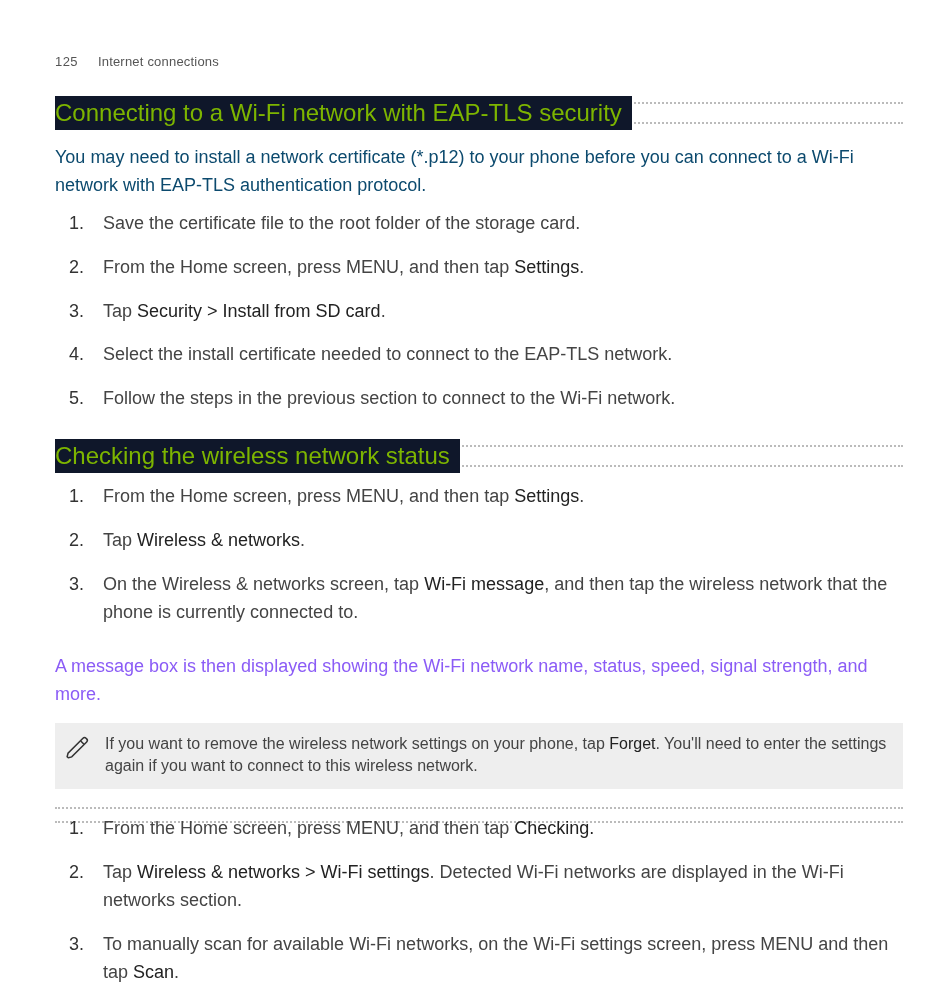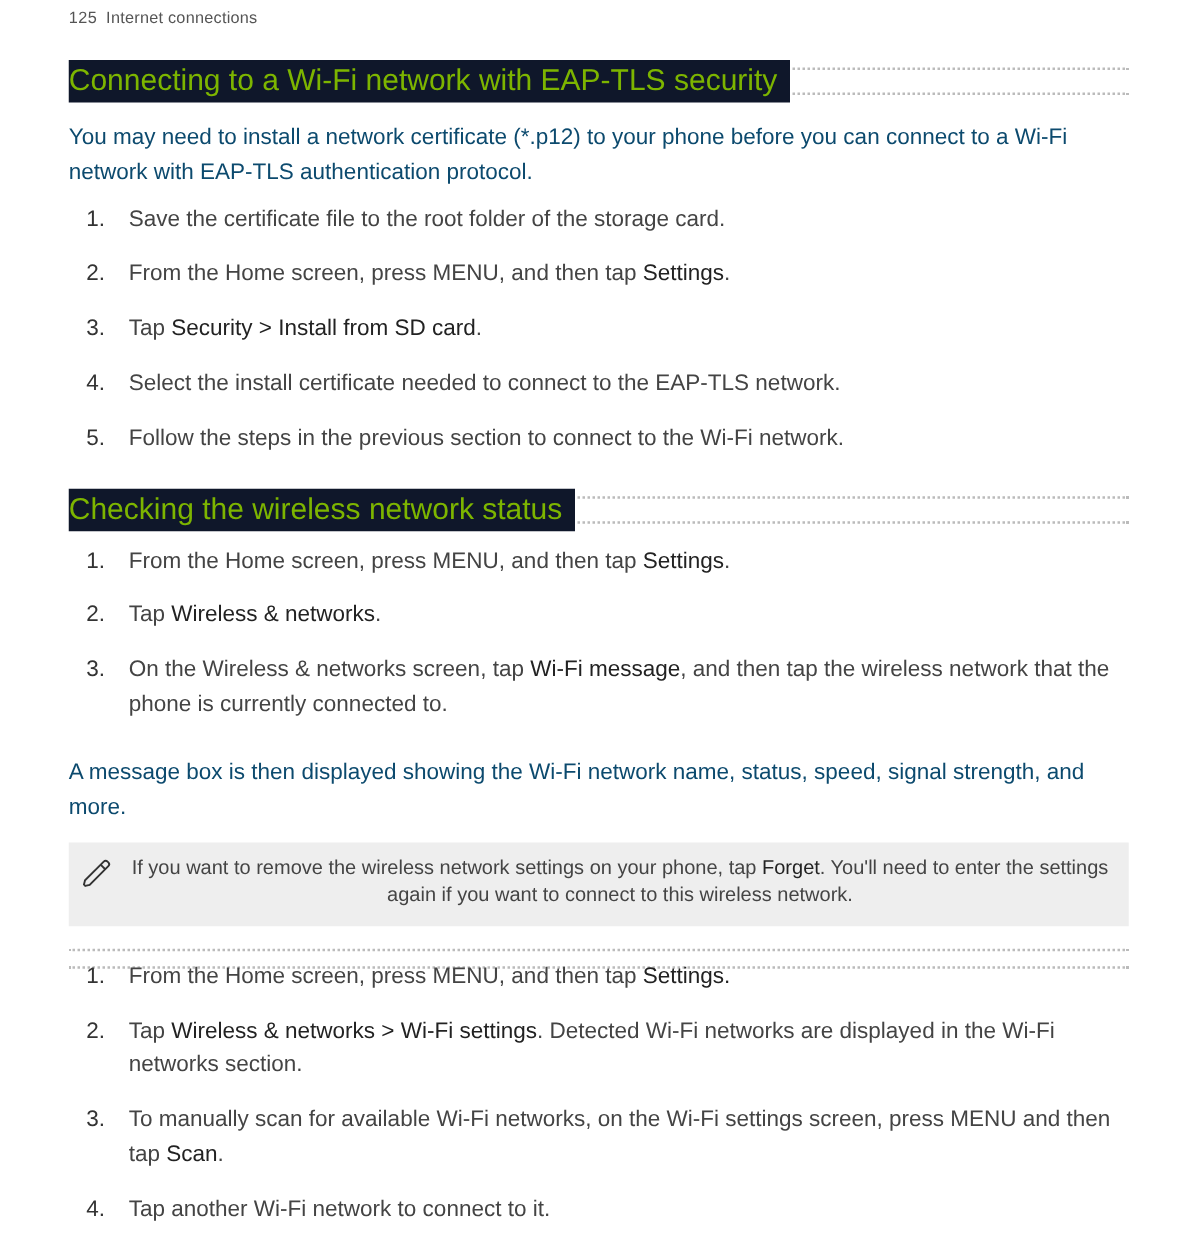--- a/index.html
+++ b/index.html
@@ -9,23 +9,24 @@
     color: #333;
     width: 943px;
     background: #fff;
     padding: 0 40px 40px 55px;
     font-size: 18px;
     line-height: 1.55;
   }
   .top-header {
     display: flex;
     align-items: baseline;
-    gap: 7px;
+    gap: 20px;
     padding-top: 4px;
     padding-bottom: 20px;
+    margin-top: 48px;
   }
   .page-num { font-size: 13px; color: #555; letter-spacing: .4px; }
   .section-name { font-size: 13px; color: #555; letter-spacing: .2px; }
   .h-wrap { position: relative; margin-top: 4px; }
   .h-wrap .dotted-top,
   .h-wrap .dotted-bottom {
     position: absolute; left: 0; right: 0;
     border-top: 2px dotted #bbb;
   }
   .h-wrap .dotted-top { top: 6px; }
@@ -55,31 +56,30 @@
   }
   ol.steps li::before {
     content: counter(step) ".";
     position: absolute;
     left: -34px;
     top: 0;
     font-weight: 500;
     color: #333;
   }
   .bold { font-weight: 500; color: #222; }
-  .after-list { margin: 8px 0 14px; color: #0c4a6e; }
+  .after-list { margin: 8px 0 14px; color: #8b5cf6; }
   .note-box {
     display: flex;
     align-items: flex-start;
     gap: 12px;
     background: #eeeeee;
     padding: 10px 16px 12px 8px;
     margin: 12px 0 26px;
     font-size: 16px;
     color: #444;
-    text-align: center;
   }
   .note-box .pencil-icon {
     flex-shrink: 0;
     width: 30px; height: 30px;
     display: flex; align-items: center; justify-content: center;
     color: #333;
   }
   .note-box .pencil-icon svg { width: 26px; height: 26px; }
   .note-box .txt { flex: 1; line-height: 1.4; }
 </style>
@@ -135,21 +135,21 @@
   <div class="txt">
     <span>If you want to remove the wireless network settings on your phone, tap </span><span class="bold">Forget</span><span>. You'll need to enter the settings again if you want to connect to this wireless network.</span>
   </div>
 </div>
 
 <div class="h-wrap">
   <div class="dotted-top"></div><div class="dotted-bottom"></div>
 </div>
 <ol class="steps">
   <li>
-    <span>From the Home screen, press MENU, and then tap </span><span class="bold">Settings.</span>
+    <span>From the Home screen, press MENU, and then tap </span><span class="bold">Checking.</span>
   </li>
   <li>
     <span>Tap </span><span class="bold">Wireless &amp; networks &gt; Wi-Fi settings</span><span>. Detected Wi-Fi networks are displayed in the Wi-Fi networks section.</span>
   </li>
   <li>
     <span>To manually scan for available Wi-Fi networks, on the Wi-Fi settings screen, press MENU and then tap </span><span class="bold">Scan</span><span>.</span>
   </li>
   <li>Tap another Wi-Fi network to connect to it.</li>
 </ol>
 

